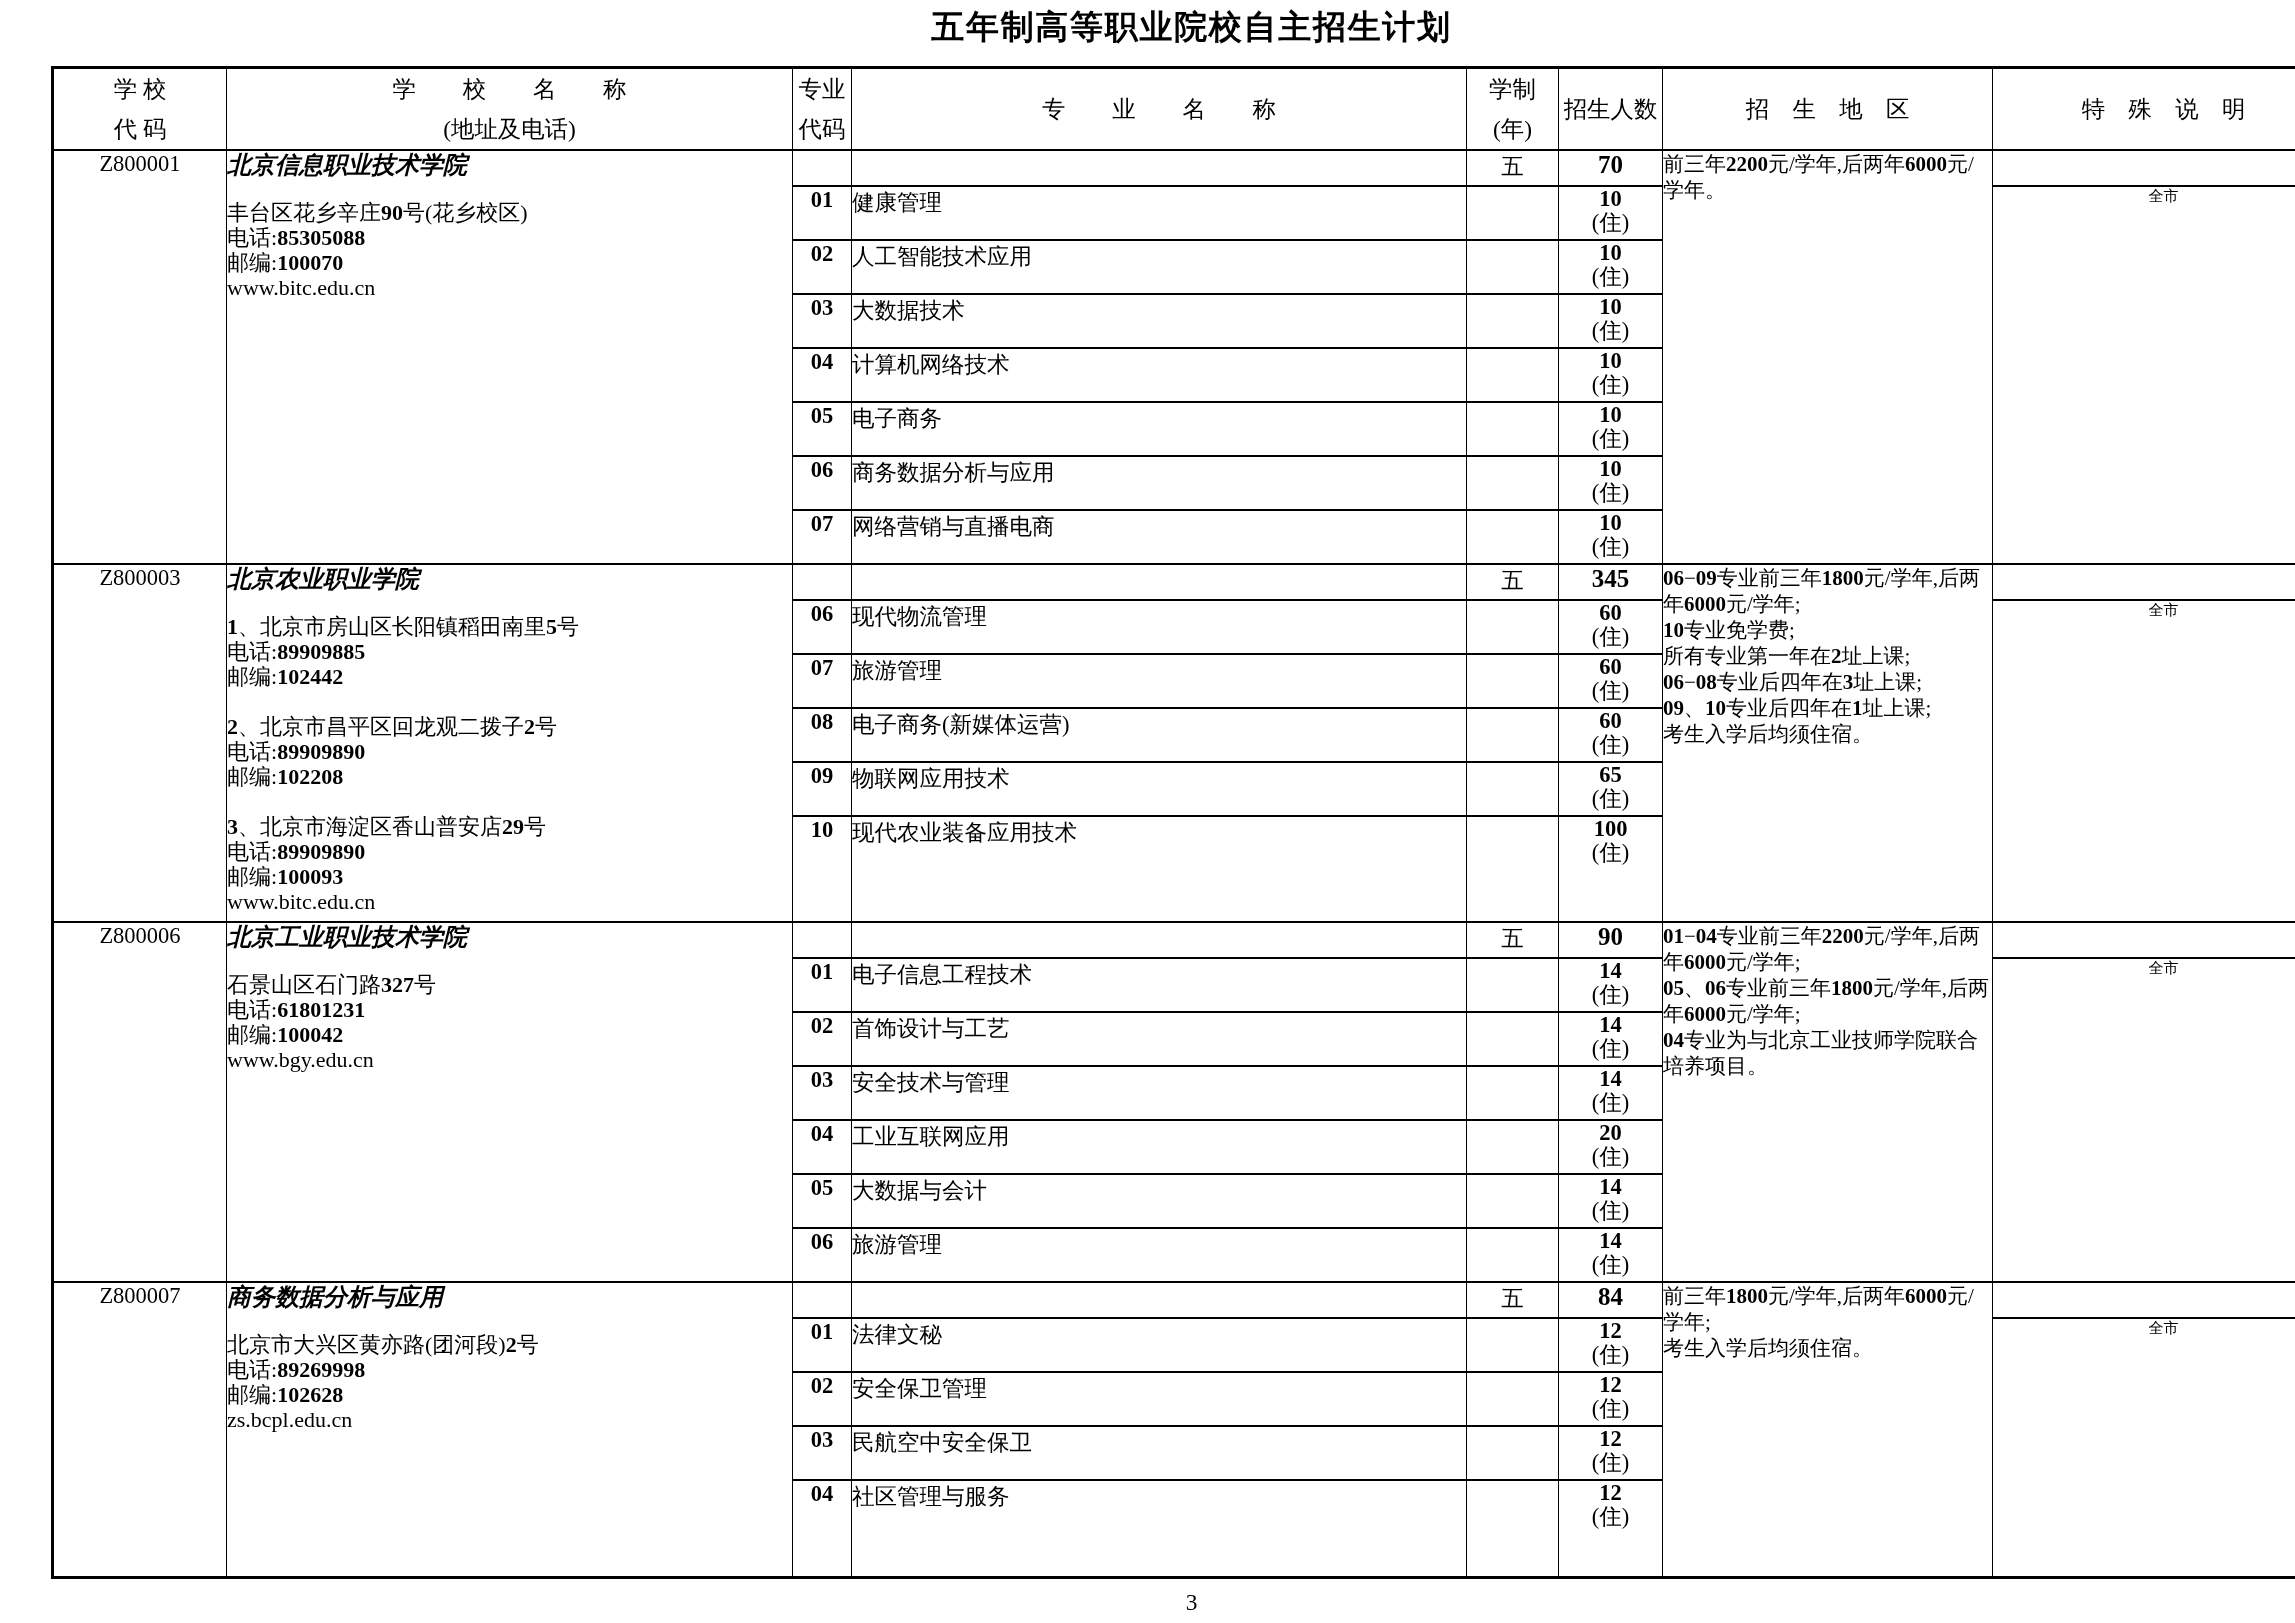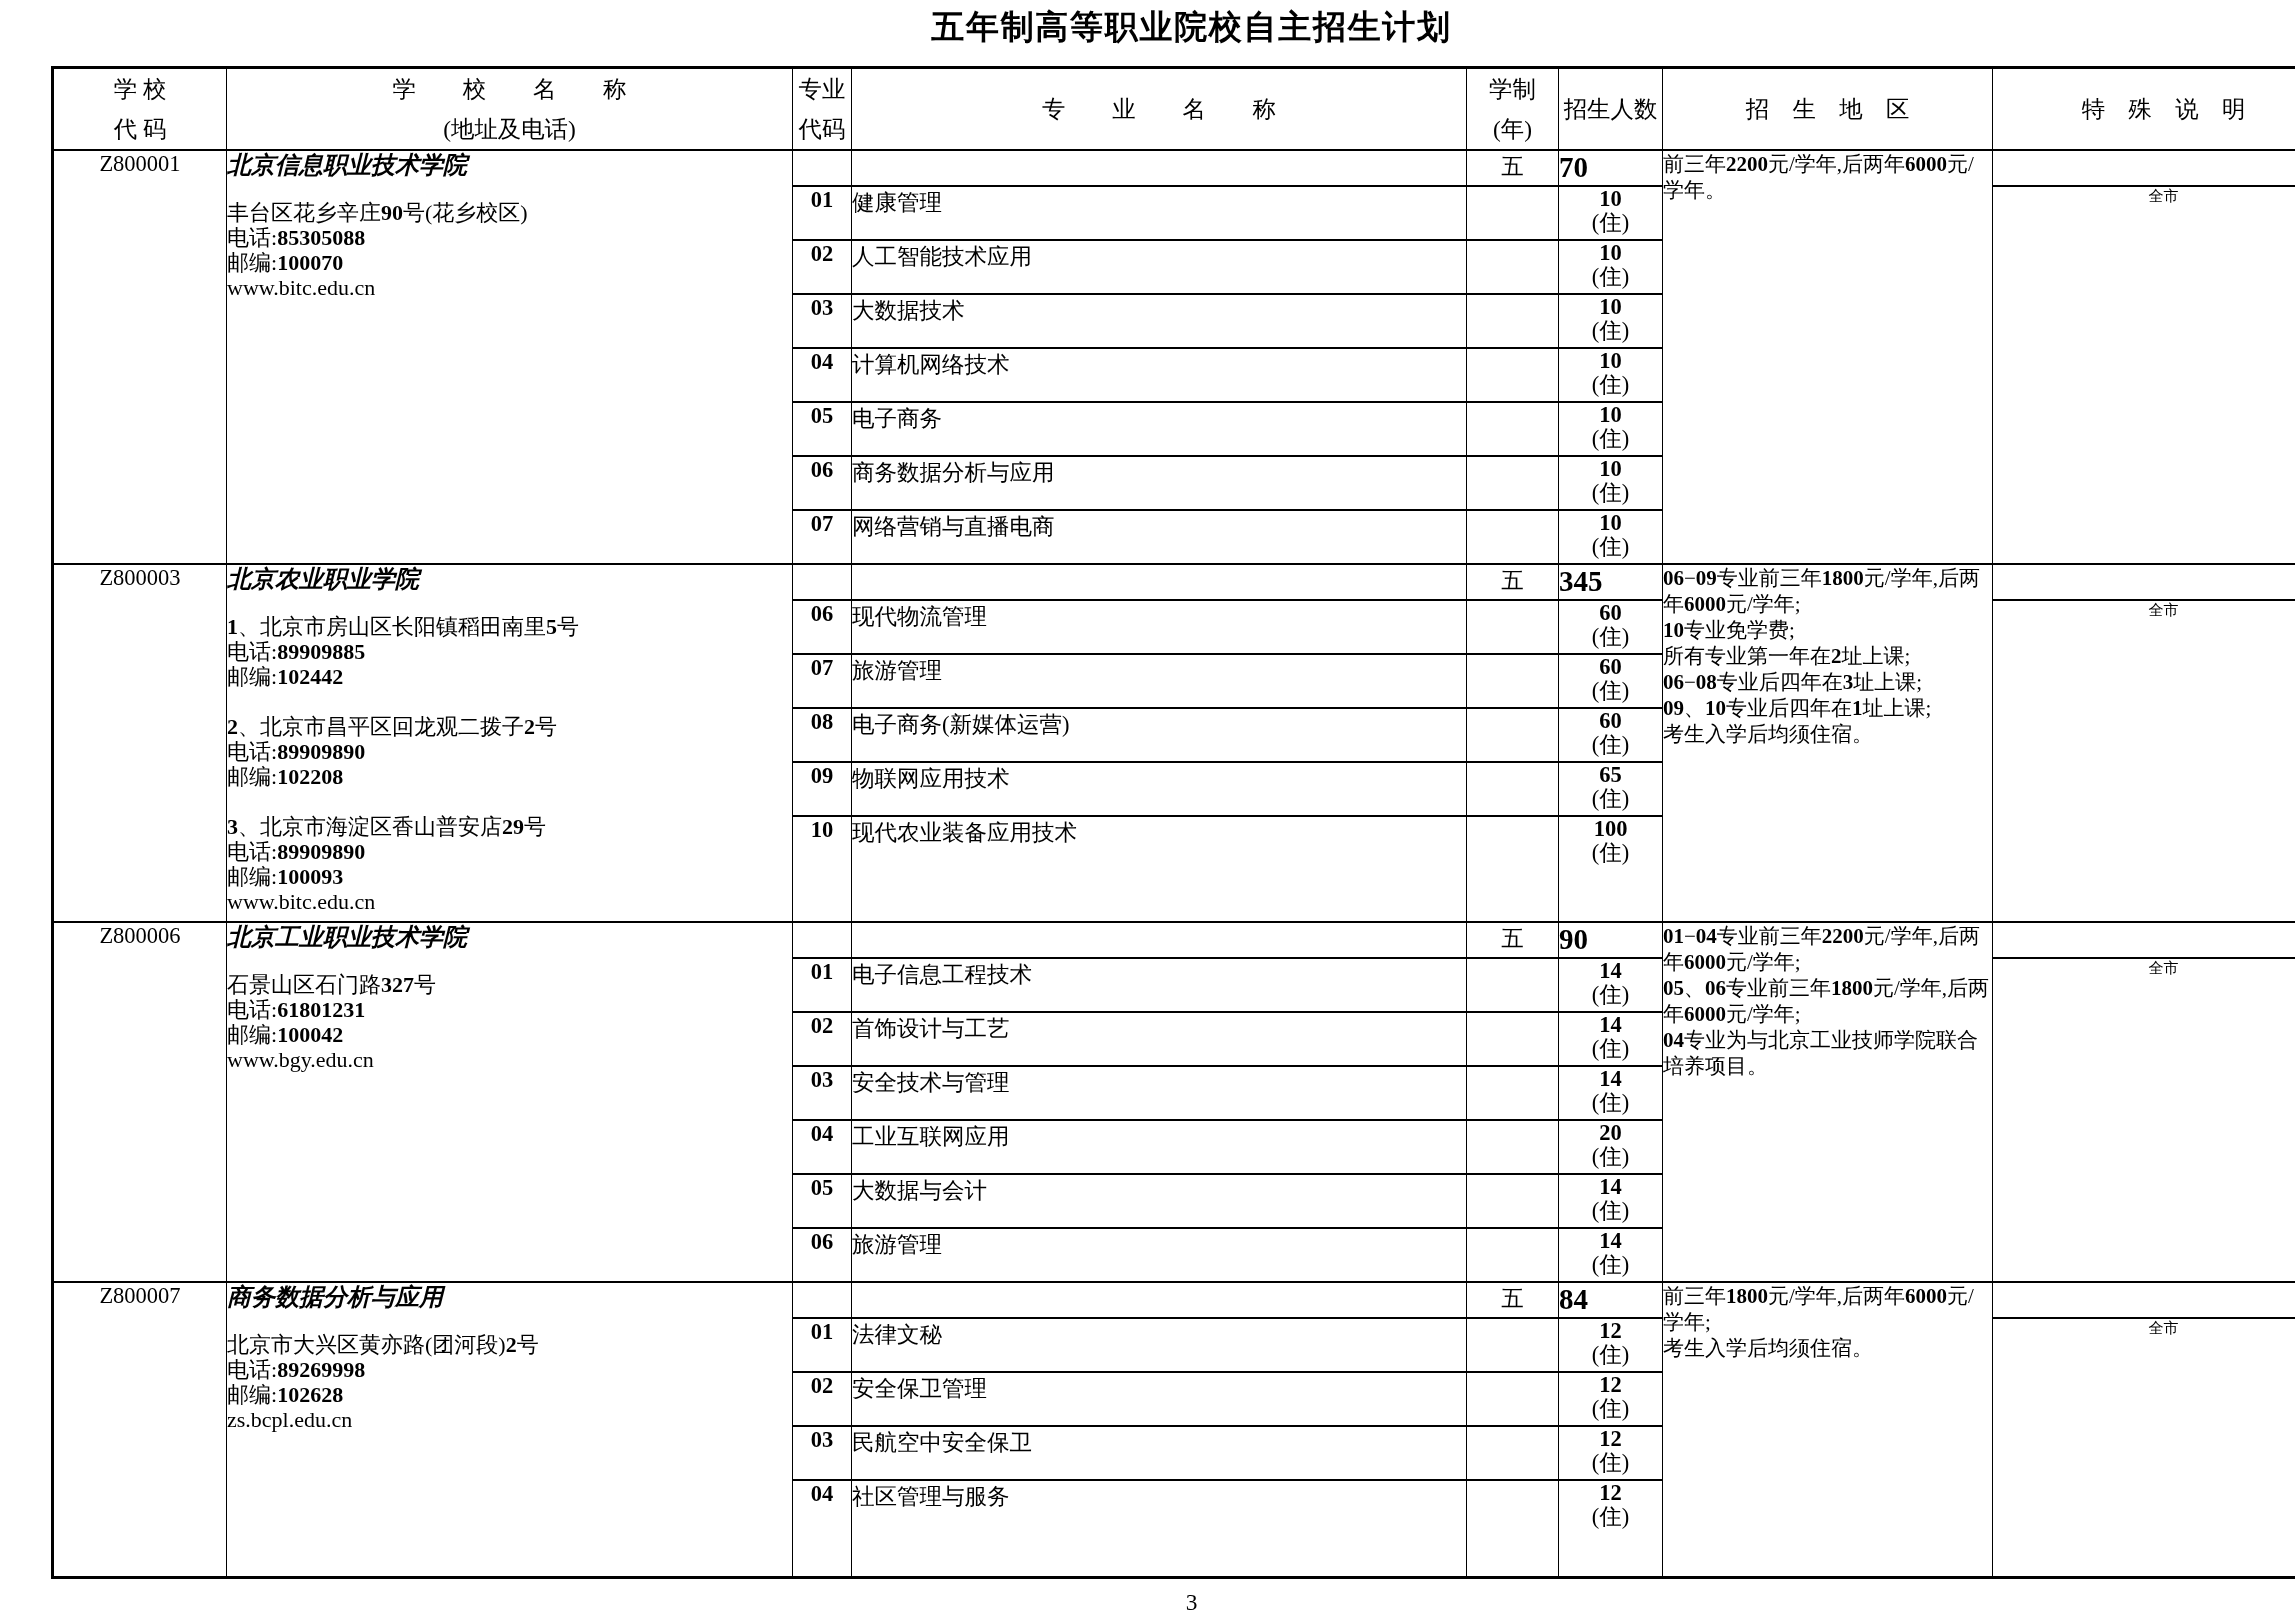--- a/index.html
+++ b/index.html
@@ -24,21 +24,21 @@
     font-size:23.4px;border-bottom-width:2.6px;
   }
   .hdr{white-space:pre-line;line-height:40px;}
   td.code{text-align:center;padding-top:10.4px;font-size:22.5px;}
   td.name{padding:7px 8.7px 0 10.4px;font-size:22px;line-height:25px;}
   .sname{font-size:24px;font-weight:bold;line-height:29.5px;margin-bottom:19px;font-style:italic;}
   .addr{min-height:25px;}
   td.mcode{text-align:center;padding-top:6px;font-size:22.5px;}
   td.mname{padding:6px 0 0 8.7px;font-size:22.5px;}
   td.years{text-align:center;font-size:22.5px;vertical-align:middle;}
-  td.tcount{font-size:29px;font-weight:bold;vertical-align:middle;}
+  td.tcount{text-align:center;font-size:25px;font-weight:bold;vertical-align:middle;}
   td.count{text-align:center;font-size:22.5px;line-height:24px;padding-top:7.8px;}
   td.region{text-align:center;padding-top:14px;font-size:15px;}
   td.notes{padding:4.3px 5.2px 0 7px;font-size:21px;line-height:26px;}
   .pageno{text-align:center;font-size:23.4px;margin-top:10.4px;}
 </style>
 </head>
 <body>
 
 <div class="page">
   <div class="title">五年制高等职业院校自主招生计划</div>

